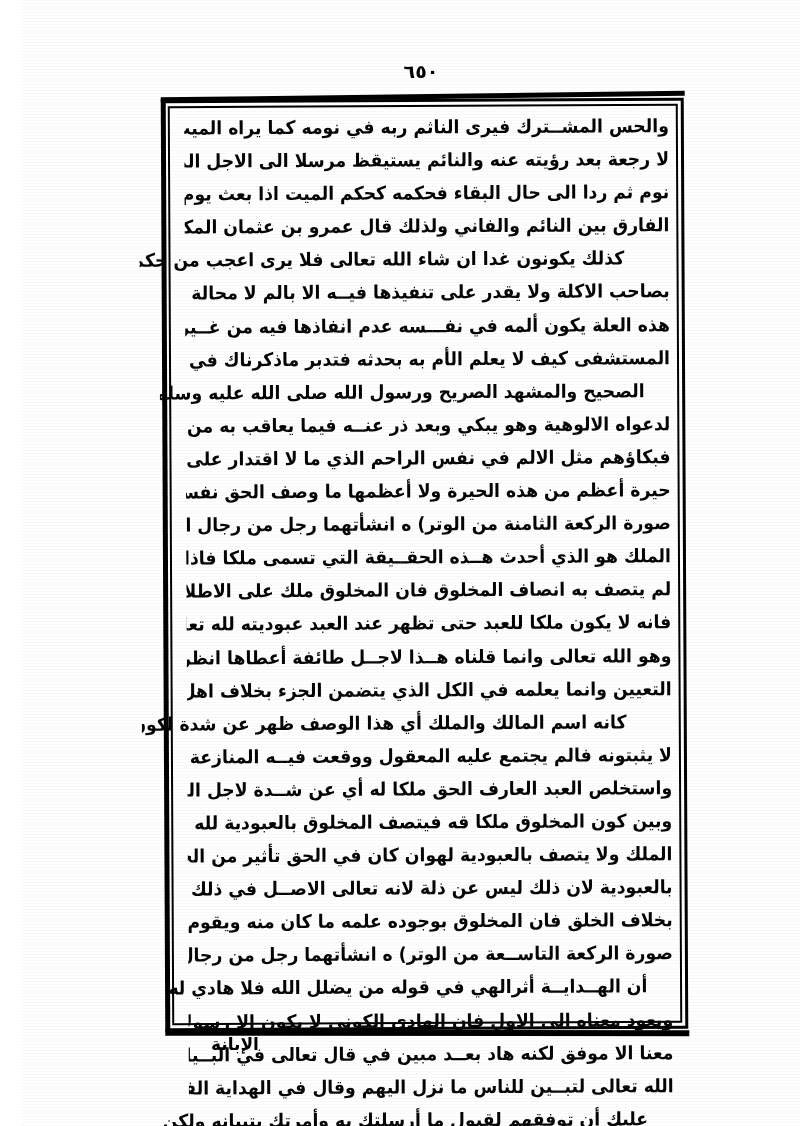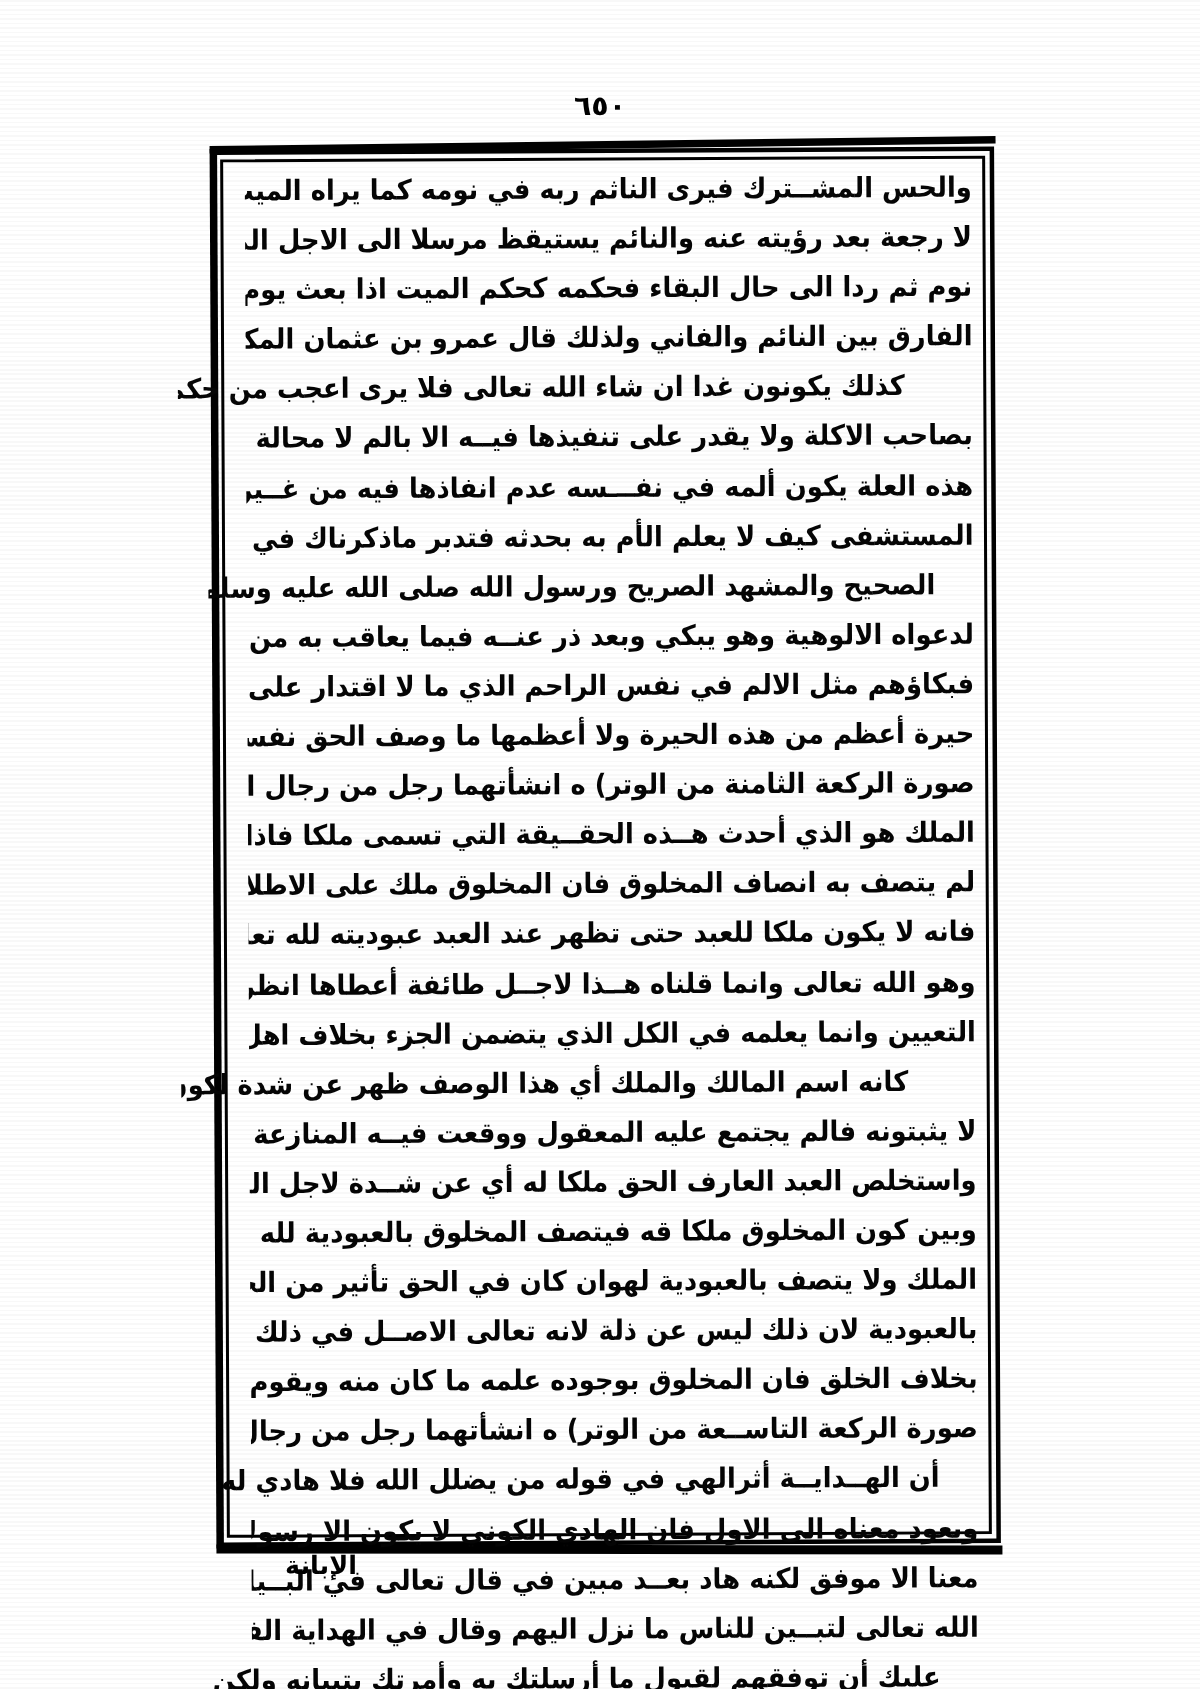--- a/index.html
+++ b/index.html
@@ -15,20 +15,21 @@
     overflow: hidden;
     font-family: "DejaVu Sans", "Liberation Sans", sans-serif;
     -webkit-font-smoothing: none;
   }
 
   
   .page-sheet {
     position: absolute;
     inset: 0;
     background: #ffffff;
+    margin-left: 21px;
   }
 
   
   .folio {
     position: absolute;
     top: 60px;
     left: 0;
     width: 800px;
     text-align: center;
     font-size: 19px;

